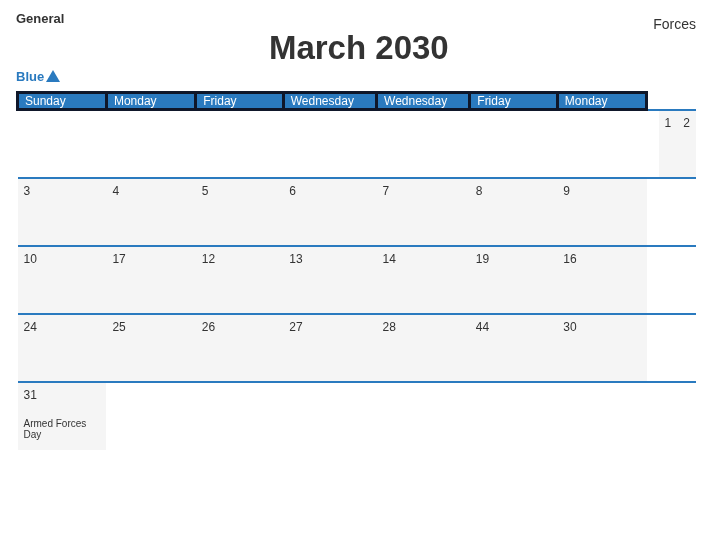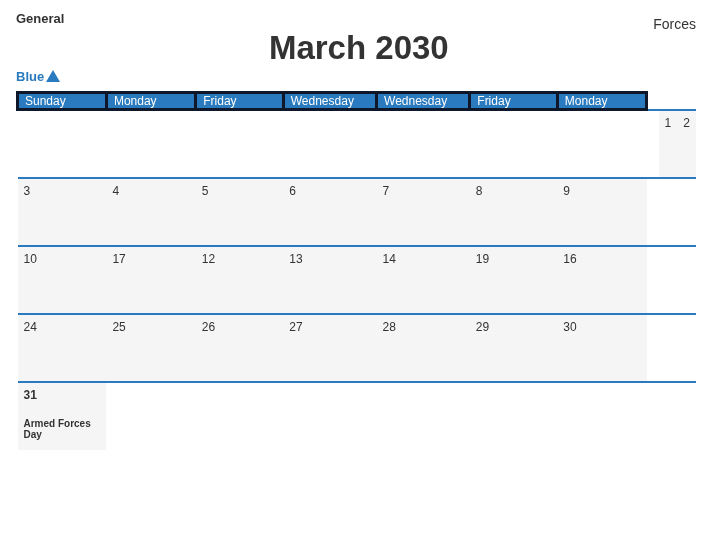--- a/index.html
+++ b/index.html
@@ -102,21 +102,20 @@
       display: block;
     }
     .event-text {
       font-size: 10px;
       color: #333;
       margin-top: 16px;
       display: block;
     }
     .last-row td {
       height: 55px;
-      font-weight: bold;
     }
   </style>
 </head>
 <body>
 
 <div class="page">
   <div class="header">
     <div class="logo">
       <span class="logo-general">General</span>
       <span class="logo-blue">
@@ -213,21 +212,21 @@
           <td>
             <span class="day-num">26</span>
           </td>
           <td>
             <span class="day-num">27</span>
           </td>
           <td>
             <span class="day-num">28</span>
           </td>
           <td>
-            <span class="day-num">29</span>
+            <span class="day-num">44</span>
           </td>
           <td>
             <span class="day-num">30</span>
           </td>
         </tr>
         <tr class="last-row">
           <td>
             <span class="day-num">31</span>
             <span class="event-text">Armed Forces Day</span>
           </td>

